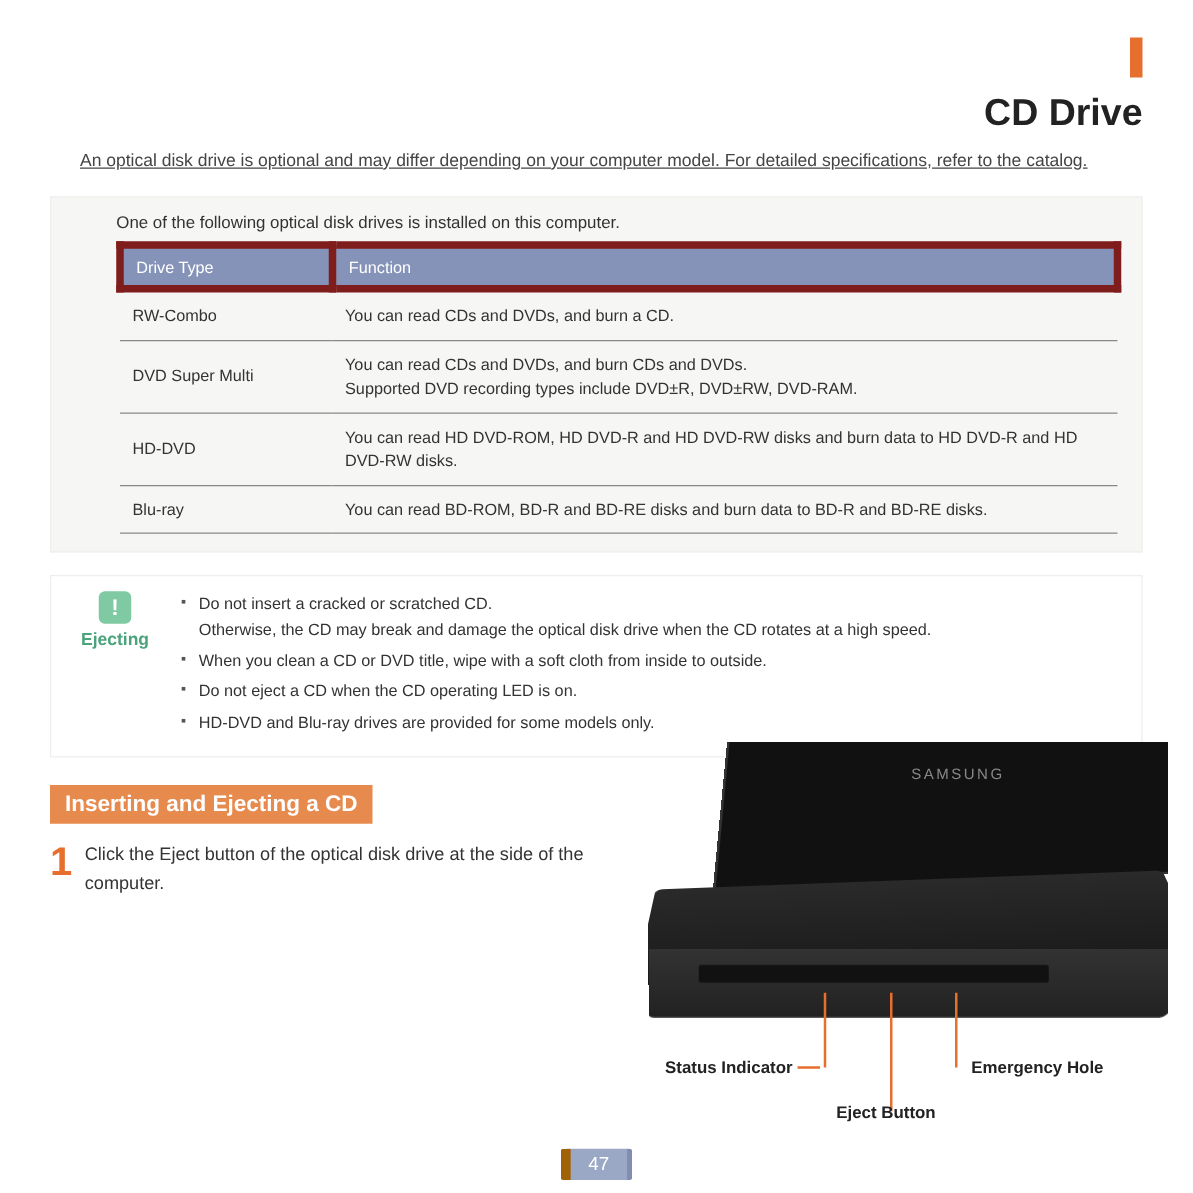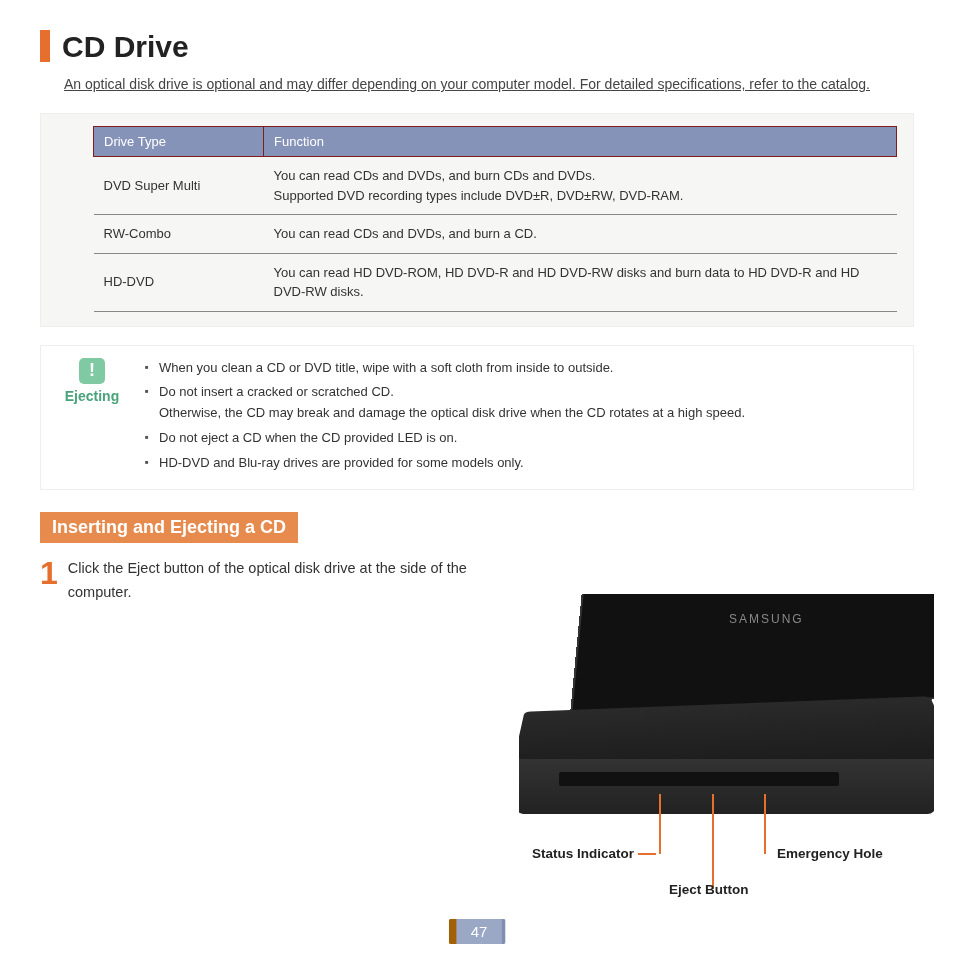--- a/index.html
+++ b/index.html
@@ -6,21 +6,21 @@
   body {
     width: 954px;
     height: 954px;
     font-family: Arial, Helvetica, sans-serif;
     background: #fff;
     padding: 30px 40px 10px 40px;
     color: #333;
     position: relative;
     font-size: 14px;
   }
-  .title-row { display: flex; align-items: flex-start; gap: 12px; }
+  .title-row { display: flex; align-items: flex-end; gap: 12px; flex-direction: column; }
   .orange-bar { width: 10px; height: 32px; background: #e76f2e; }
   h1 { font-size: 30px; font-weight: bold; color: #222; }
   .intro { margin: 10px 0 18px 24px; line-height: 1.5; color: #444; text-decoration: underline; }
   .info-box {
     background: #f6f6f4;
     border: 1px solid #eee;
     padding: 12px 16px 14px 16px;
     margin-bottom: 18px;
   }
   .info-head { display: flex; align-items: center; gap: 10px; margin-bottom: 6px;}
@@ -37,21 +37,21 @@
     margin-left: 36px;
     width: calc(100% - 36px);
     font-size: 13px;
   }
   thead th {
     background: #8693b9;
     color: #fff;
     font-weight: normal;
     text-align: left;
     padding: 7px 10px;
-    border: 1px solid #7f1d1d;
+    border: 6px solid #7f1d1d;
   }
   tbody td {
     padding: 9px 10px;
     border-bottom: 1px solid #888;
     vertical-align: middle;
     line-height: 1.5;
   }
   tbody tr td:first-child { width: 170px; }
   .caution-box {
     border: 1px solid #eee;
@@ -138,53 +138,58 @@
 
 
 
 <div class="title-row">
   <div class="orange-bar"></div>
   <h1>CD Drive</h1>
 </div>
 <p class="intro">An optical disk drive is optional and may differ depending on your computer model. For detailed specifications, refer to the catalog.</p>
 
 <div class="info-box">
+  <p class="info-sub">One of the following optical disk drives is installed on this computer.</p>
   <table>
     <thead>
       <tr>
         <th>Drive Type</th>
         <th>Function</th>
       </tr>
     </thead>
     <tbody id="drive-rows">
         <tr>
+          <td>RW-Combo</td>
+          <td>You can read CDs and DVDs, and burn a CD.</td>
+        </tr>
+        <tr>
           <td>DVD Super Multi</td>
           <td>You can read CDs and DVDs, and burn CDs and DVDs.<br>Supported DVD recording types include DVD±R, DVD±RW, DVD-RAM.</td>
         </tr>
         <tr>
-          <td>RW-Combo</td>
-          <td>You can read CDs and DVDs, and burn a CD.</td>
-        </tr>
-        <tr>
           <td>HD-DVD</td>
           <td>You can read HD DVD-ROM, HD DVD-R and HD DVD-RW disks and burn data to HD DVD-R and HD DVD-RW disks.</td>
+        </tr>
+        <tr>
+          <td>Blu-ray</td>
+          <td>You can read BD-ROM, BD-R and BD-RE disks and burn data to BD-R and BD-RE disks.</td>
         </tr>
       </tbody>
   </table>
 </div>
 
 <div class="caution-box">
   <div class="caution-left">
     <div class="warn-icon">!</div>
     <div class="caution-label">Ejecting</div>
   </div>
   <ul class="caution-list" id="caution-items">
+      <li>Do not insert a cracked or scratched CD.<br>Otherwise, the CD may break and damage the optical disk drive when the CD rotates at a high speed.</li>
       <li>When you clean a CD or DVD title, wipe with a soft cloth from inside to outside.</li>
-      <li>Do not insert a cracked or scratched CD.<br>Otherwise, the CD may break and damage the optical disk drive when the CD rotates at a high speed.</li>
-      <li>Do not eject a CD when the CD provided LED is on.</li>
+      <li>Do not eject a CD when the CD operating LED is on.</li>
       <li>HD-DVD and Blu-ray drives are provided for some models only.</li>
     </ul>
 </div>
 
 <div class="section-title">Inserting and Ejecting a CD</div>
 
 <div class="step-row">
   <div class="step-num">1</div>
   <div class="step-text">
     <span>Click the </span><b>Eject</b><span> button of the optical disk drive at the side of the computer.</span>

